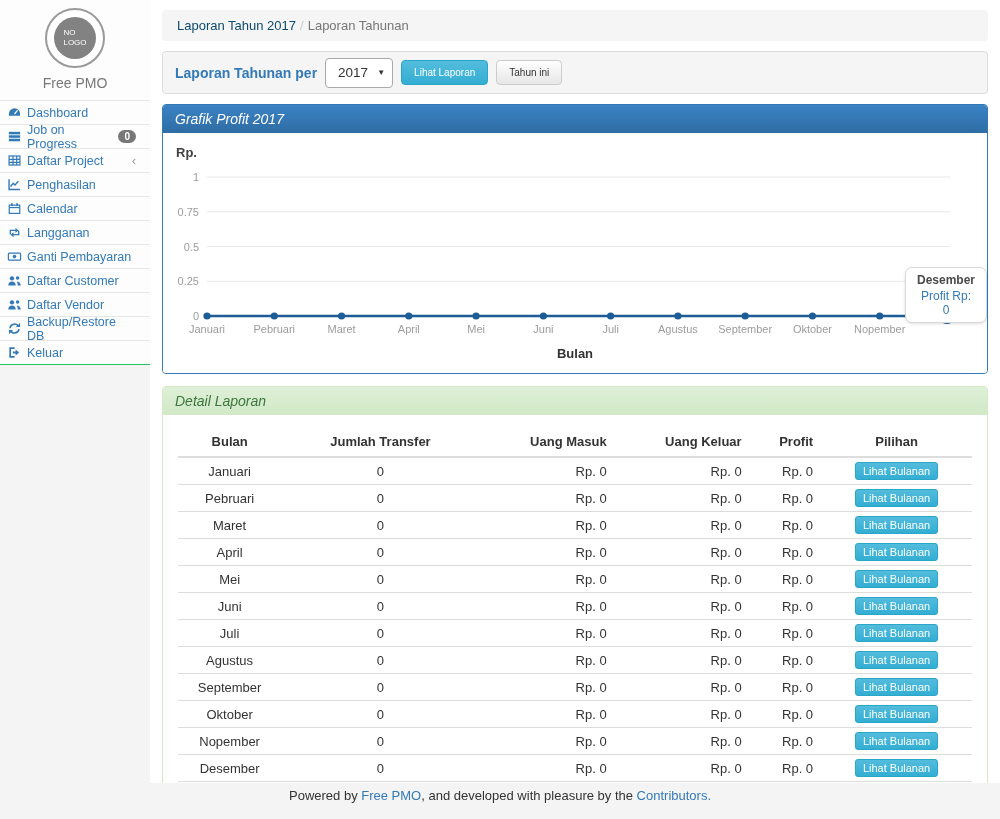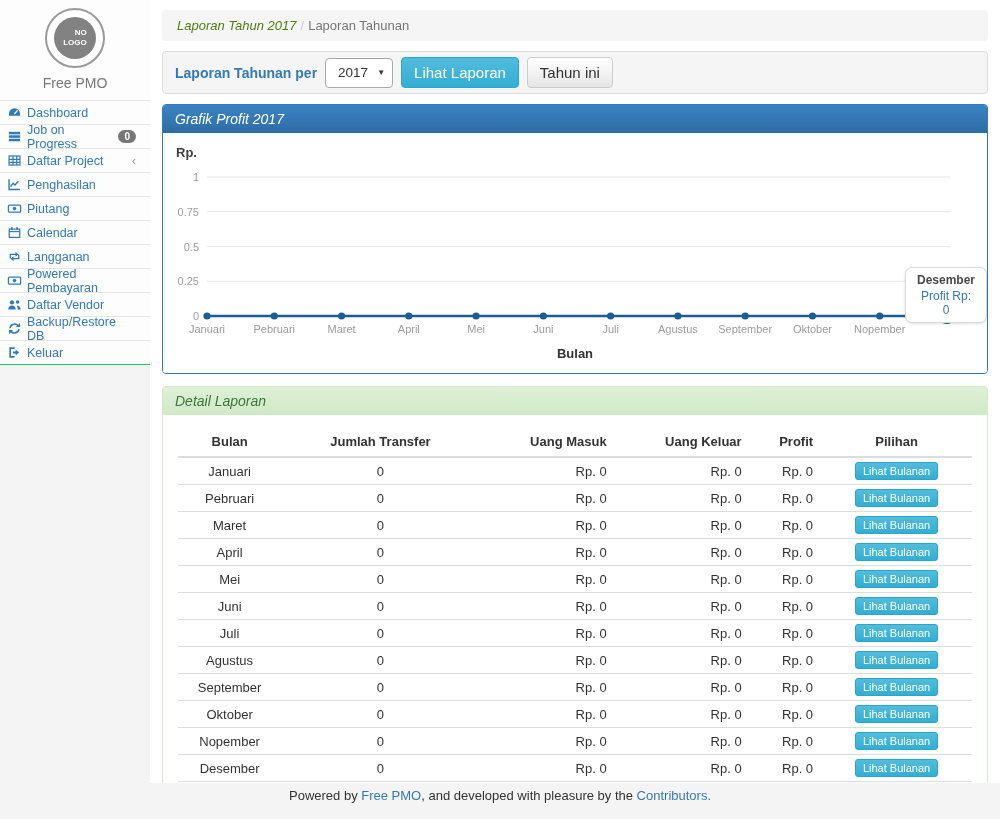--- a/index.html
+++ b/index.html
@@ -8,48 +8,48 @@
   .page { display:flex; flex-direction:column; height:819px; }
   .main { display:flex; flex:1; min-height:0; }
 
   
   .sidebar { width:150px; display:flex; flex-direction:column; background:#fdfdfd; }
   .logo-area { text-align:center; padding-top:8px; }
   .logo-badge { width:60px; height:60px; margin:0 auto; border-radius:50%;
     border:2px solid #9a9a9a; display:flex; align-items:center; justify-content:center; background:#fff; }
   .logo-inner { width:42px; height:42px; border-radius:50%; background:#828282;
     border:4px dotted #828282; display:flex; align-items:center; justify-content:center;
-    color:#fff; font-size:8px; font-weight:bold; text-align:right; line-height:1.2; }
+    color:#fff; font-size:8px; font-weight:normal; text-align:left; line-height:1.2; }
   .brand { color:#777; font-size:14px; padding:7px 0 9px; }
   .nav { list-style:none; border-bottom:1px solid #22c55e; }
   .nav li { display:flex; align-items:center; gap:5px; border-top:1px solid #e7e7e7;
     padding:4px 14px 4px 7px; font-size:12.5px; color:#337ab7; cursor:pointer; height:24px; }
   .nav li .ic { width:15px; height:15px; flex:none; display:inline-flex; color:#337ab7; }
   .nav li .ic svg { width:15px; height:15px; }
   .badge0 { margin-left:auto; background:#777; color:#fff; border-radius:10px;
     font-size:10px; font-weight:bold; padding:1px 6px; }
   .chev { margin-left:auto; color:#999; font-size:13px; }
   .sidebar-filler { flex:1; background:#f4f4f4; }
 
   
   .content { flex:1; padding:0 12px; min-width:0; }
   .breadcrumb { margin-top:10px; background:#f5f5f5; border-radius:4px;
     padding:8px 15px; font-size:13px; }
-  .breadcrumb a { color:#4d7c0f; text-decoration:none; cursor:pointer;font-style:italic; }
+  .breadcrumb a { color:#0c4a6e; text-decoration:none; cursor:pointer; }
   .breadcrumb .sep { color:#ccc; padding:0 4px; }
   .breadcrumb .active { color:#777; }
 
   .filter-bar { margin-top:10px; background:#f5f5f5; border:1px solid #ddd; border-radius:4px;
     padding:6px 12px; display:flex; align-items:center; gap:8px; height:43px; }
   .filter-label { color:#337ab7; font-weight:bold; font-size:14px; }
   .year-select { width:68px; height:30px; background:#fff; border:1px solid #a9a9a9; border-radius:4px;
     display:flex; align-items:center; justify-content:space-between; padding:0 7px 0 12px;
     font-size:13.5px; cursor:pointer; }
   .year-select .caret { font-size:8px; color:#333; }
-  .btn { border-radius:4px; font-size:15px; padding:6px 12px; cursor:pointer; border:1px solid; }
+  .btn { border-radius:4px; font-size:10px; padding:6px 12px; cursor:pointer; border:1px solid; }
   .btn-info { color:#fff; background:linear-gradient(#53bcdc,#33aed3); border-color:#2aa6c9; }
   .btn-default { color:#333; background:linear-gradient(#fff,#e6e6e6); border-color:#ccc; }
 
   .panel { margin-top:10px; border-radius:4px; }
   .panel-primary { border:1px solid #337ab7; }
   .panel-primary > .panel-heading { background:linear-gradient(#3b82c4,#2e6da4); color:#fff; }
   .panel-success { border:1px solid #d6e9c6; margin-top:12px; }
   .panel-success > .panel-heading { background:linear-gradient(#dff0d8,#d0e9c6); color:#3c763d; }
   .panel-heading { padding:6px 12px; font-size:14px; border-radius:3px 3px 0 0;font-style:italic; }
 
@@ -129,29 +129,20 @@
                   <path d="M2.2 2.5v10.8h11.6"></path>
                   <path d="M3.8 10.2l2.8-3.4 2 1.8 3.6-4.2"></path>
                 </g>
               </svg>
             </span>
             <span>Penghasilan</span>
           </li>
           <li>
             <span class="ic">
               <svg viewBox="0 0 16 16" fill="currentColor">
-                <rect x="1.5" y="4.3" width="13" height="7.6" rx="1" fill="none" stroke="currentColor" stroke-width="1.3"></rect>
-                <circle cx="8" cy="8.1" r="1.9"></circle>
-              </svg>
-            </span>
-            <span>Piutang</span>
-          </li>
-          <li>
-            <span class="ic">
-              <svg viewBox="0 0 16 16" fill="currentColor">
                 <rect x="2.4" y="4.4" width="11.2" height="8.8" fill="none" stroke="currentColor" stroke-width="1.3"></rect>
                 <path d="M2.4 7h11.2" stroke="currentColor" stroke-width="1.3"></path>
                 <rect x="4.4" y="2.3" width="1.7" height="2.8"></rect>
                 <rect x="9.9" y="2.3" width="1.7" height="2.8"></rect>
               </svg>
             </span>
             <span>Calendar</span>
           </li>
           <li>
             <span class="ic">
@@ -166,21 +157,32 @@
             </span>
             <span>Langganan</span>
           </li>
           <li>
             <span class="ic">
               <svg viewBox="0 0 16 16" fill="currentColor">
                 <rect x="1.5" y="4.3" width="13" height="7.6" rx="1" fill="none" stroke="currentColor" stroke-width="1.3"></rect>
                 <circle cx="8" cy="8.1" r="1.9"></circle>
               </svg>
             </span>
-            <span>Powered Pembayaran</span>
+            <span>Ganti Pembayaran</span>
+          </li>
+          <li>
+            <span class="ic">
+              <svg viewBox="0 0 16 16" fill="currentColor">
+                <circle cx="5.3" cy="5.8" r="2.3"></circle>
+                <path d="M1.3 13.2c0-2.3 1.8-4.1 4-4.1s4 1.8 4 4.1z"></path>
+                <circle cx="11.3" cy="5.3" r="1.9"></circle>
+                <path d="M10.4 9c2.4 0 4.3 1.9 4.3 4.2h-3.2c0-1.6-.4-3.1-1.1-4.2z"></path>
+              </svg>
+            </span>
+            <span>Daftar Customer</span>
           </li>
           <li>
             <span class="ic">
               <svg viewBox="0 0 16 16" fill="currentColor">
                 <circle cx="5.3" cy="5.8" r="2.3"></circle>
                 <path d="M1.3 13.2c0-2.3 1.8-4.1 4-4.1s4 1.8 4 4.1z"></path>
                 <circle cx="11.3" cy="5.3" r="1.9"></circle>
                 <path d="M10.4 9c2.4 0 4.3 1.9 4.3 4.2h-3.2c0-1.6-.4-3.1-1.1-4.2z"></path>
               </svg>
             </span>

